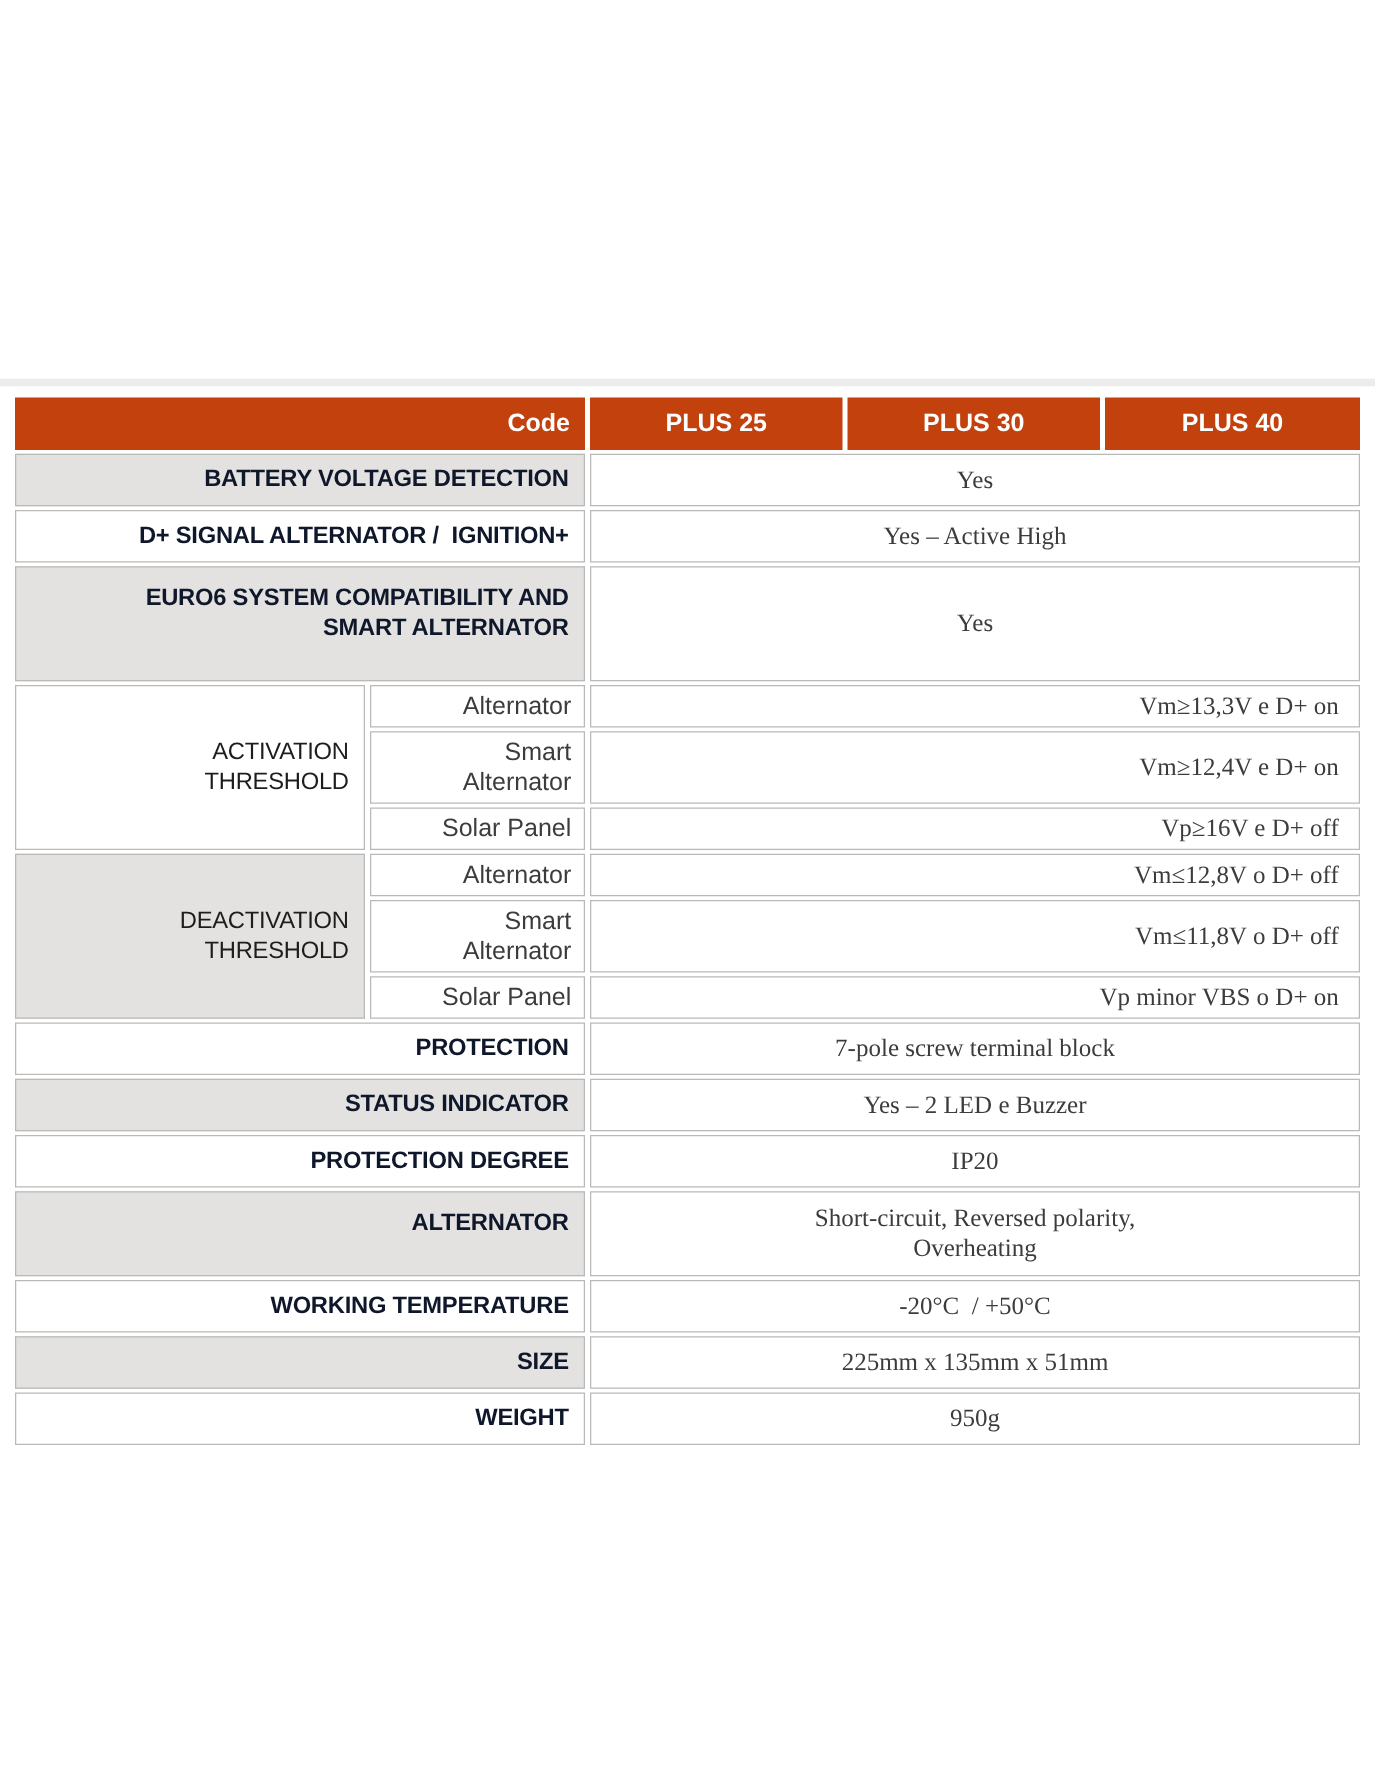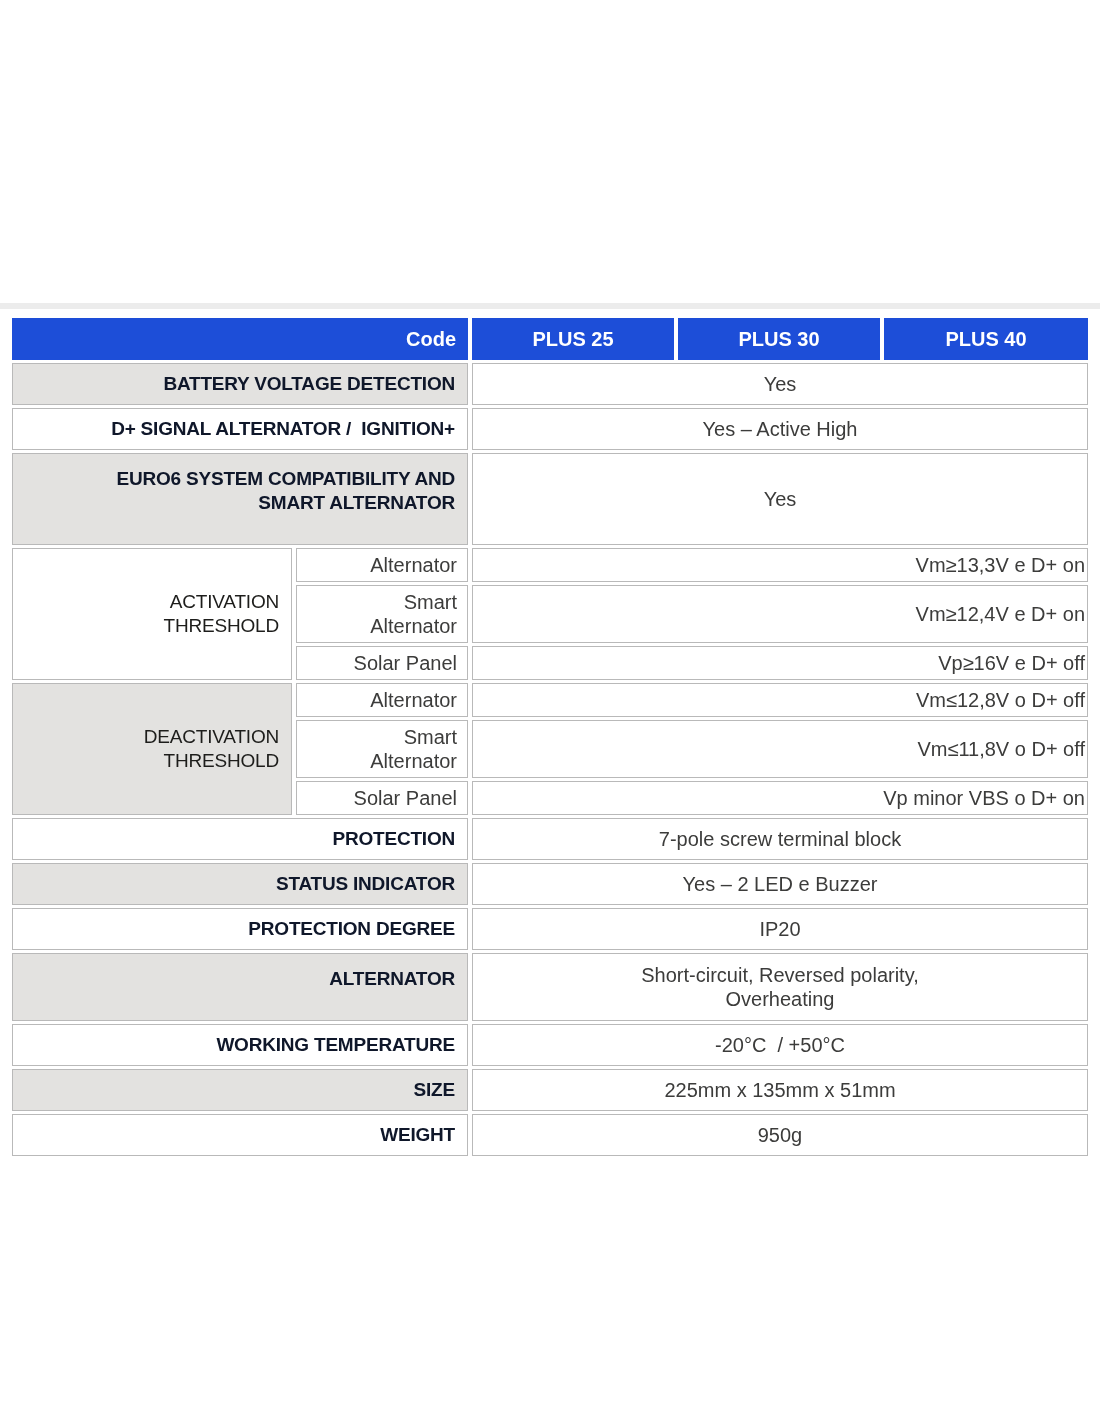--- a/index.html
+++ b/index.html
@@ -25,21 +25,21 @@
     border-spacing: 4px 3px;
     table-layout: fixed;
   }
   .spec-table col.c1 { width: 280px; }
   .spec-table col.c2 { width: 172px; }
   .spec-table col.c3 { width: 202px; }
   .spec-table col.c4 { width: 202px; }
   .spec-table col.c5 { width: 204px; }
 
   .spec-table th {
-    background: #1d4ed8;
+    background: #c2410c;
     color: #ffffff;
     font-size: 20px;
     font-weight: bold;
     line-height: 24px;
     padding: 9px 12px;
     text-align: center;
     border: none;
     margin-left: 47px;
   }
   .spec-table th.code { text-align: right; }
@@ -56,21 +56,22 @@
     font-size: 19px;
     letter-spacing: -0.2px;
     color: #0f172a;
     padding: 8px 12px;
   }
   td.gray { background: #e3e2e0; }
   td.value {
     text-align: center;
     font-size: 20px;
     color: #3c3c3b;
-    padding: 8px 2px;
+    padding: 8px 16px;
+    font-family: Liberation Serif, serif;
   }
   td.pad-lg { padding-top: 13px; padding-bottom: 29px; }
   td.group {
     text-align: right;
     font-weight: normal;
     font-size: 19px;
     letter-spacing: -0.2px;
     color: #1d1d1b;
     padding: 4px 12px;
   }

